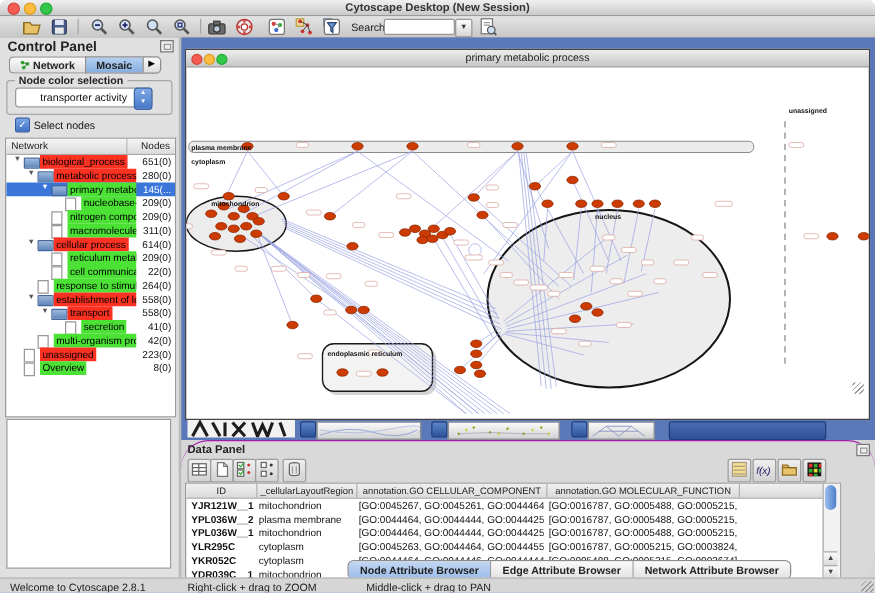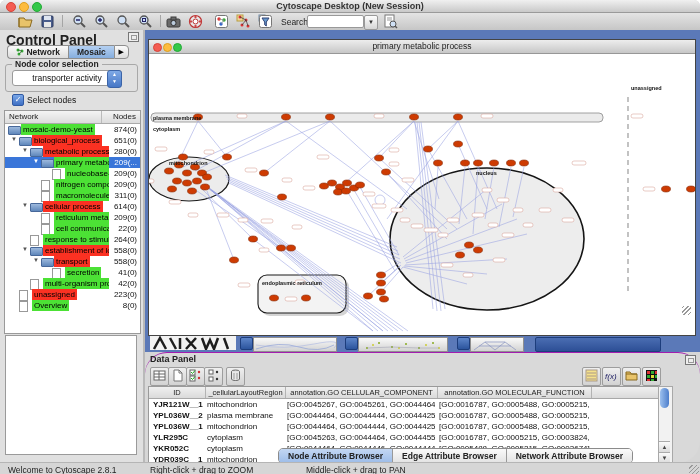--- a/index.html
+++ b/index.html
@@ -15,21 +15,21 @@
            border-bottom:1px solid #969696;}
   .tbtn{position:absolute;top:1px;width:17px;height:15px;}
   .tbtn svg{width:15px;height:15px;}
   .tsep{position:absolute;top:2px;width:1px;height:12px;background:#a5a5a5;}
   #search-label{top:4px;font-size:8.5px;color:#222;}
   #search-combo{top:2px;width:55px;height:11px;background:#fff;border:1px solid #999;border-radius:2px;}
   #search-arrow{top:2px;width:12px;height:13px;background:linear-gradient(#fdfdfd,#d5d5d5);
                 border:1px solid #999;border-radius:2px;font-size:6px;text-align:center;line-height:13px;color:#333;}
   
   #cpanel{left:0;top:30px;width:143px;height:432px;background:#e0e0e0;border-right:2px solid #b9b9b9;}
-  #cpanel-title{left:6px;top:2px;font-size:14px;font-weight:bold;color:#222;}
+  #cpanel-title{left:6px;top:2px;font-size:11px;font-weight:bold;color:#222;}
   .float-ico{width:9px;height:8px;border:1px solid #777;background:#eee;}
   .float-ico:before{content:"";position:absolute;left:2px;top:2px;width:4px;height:3px;border:1px solid #999;}
   #cp-tabs{left:7px;top:15px;height:14px;display:flex;}
   .cp-tab{height:12px;line-height:12px;padding:0 8px;font-size:8.5px;font-weight:bold;color:#222;
           background:linear-gradient(#fbfbfb,#dcdcdc);border:1px solid #8e8e8e;border-right:none;}
   .cp-tab.first{border-radius:4px 0 0 4px;}
   .cp-tab.sel{background:linear-gradient(#b4d0f2,#86aede);}
   .cp-tab-arrow{width:13px;height:12px;line-height:12px;text-align:center;font-size:7px;
           background:linear-gradient(#fbfbfb,#dcdcdc);border:1px solid #8e8e8e;border-radius:0 4px 4px 0;}
   #group-box{left:5px;top:34px;width:131px;height:26px;border:1px solid #a8a8a8;border-radius:3px;}
@@ -220,41 +220,36 @@
     <div class="abs" id="checkbox">✓</div>
     <span class="abs" id="checkbox-label">Select nodes</span>
     <div class="abs" id="tree-wrap">
       <div id="tree-head">
         <span id="th-net">Network</span>
         <span id="th-nodes">Nodes</span>
           <i></i>
       </div>
       <div>
           <div class="trow">
-            <span class="fico" style="left: 3px;"></span>
-            <span class="tlabel green" style="left: 16px; max-width: 84px;">mosaic-demo-yeast</span>
-            <span class="tcount">874(0)</span>
-          </div>
-          <div class="trow">
             <span class="arrow" style="left: 6px;">▼</span>
             <span class="fico" style="left: 14px;"></span>
             <span class="tlabel red" style="left: 27px; max-width: 73px;">biological_process</span>
             <span class="tcount">651(0)</span>
           </div>
           <div class="trow">
             <span class="arrow" style="left: 17px;">▼</span>
             <span class="fico" style="left: 25px;"></span>
             <span class="tlabel red" style="left: 38px; max-width: 62px;">metabolic process</span>
             <span class="tcount">280(0)</span>
           </div>
           <div class="trow sel">
             <span class="arrow" style="left: 28px;">▼</span>
             <span class="fico" style="left: 36px;"></span>
             <span class="tlabel green" style="left: 49px; max-width: 51px;">primary metabo</span>
-            <span class="tcount">209(...</span>
+            <span class="tcount">145(...</span>
           </div>
           <div class="trow">
             <span class="pico" style="left: 47px;"></span>
             <span class="tlabel green" style="left: 60px; max-width: 40px;">nucleobase-</span>
             <span class="tcount">209(0)</span>
           </div>
           <div class="trow">
             <span class="pico" style="left: 36px;"></span>
             <span class="tlabel green" style="left: 49px; max-width: 51px;">nitrogen compo</span>
             <span class="tcount">209(0)</span>
@@ -670,16 +665,16 @@
 
   <div class="abs" id="btabs">
       <span class="btab sel">Node Attribute Browser</span>
       <span class="btab">Edge Attribute Browser</span>
       <span class="btab">Network Attribute Browser</span>
     </div>
 
   <div class="abs" id="statusbar">
     <span style="left:8px;">Welcome to Cytoscape 2.8.1</span>
     <span style="left:150px;">Right-click + drag to ZOOM</span>
-    <span style="left:306px;text-align:right;">Middle-click + drag to PAN</span>
+    <span style="left:293px;text-align:right;">Middle-click + drag to PAN</span>
     <span class="abs" id="win-grip"></span>
   </div>
 </div>
 
 </body></html>

